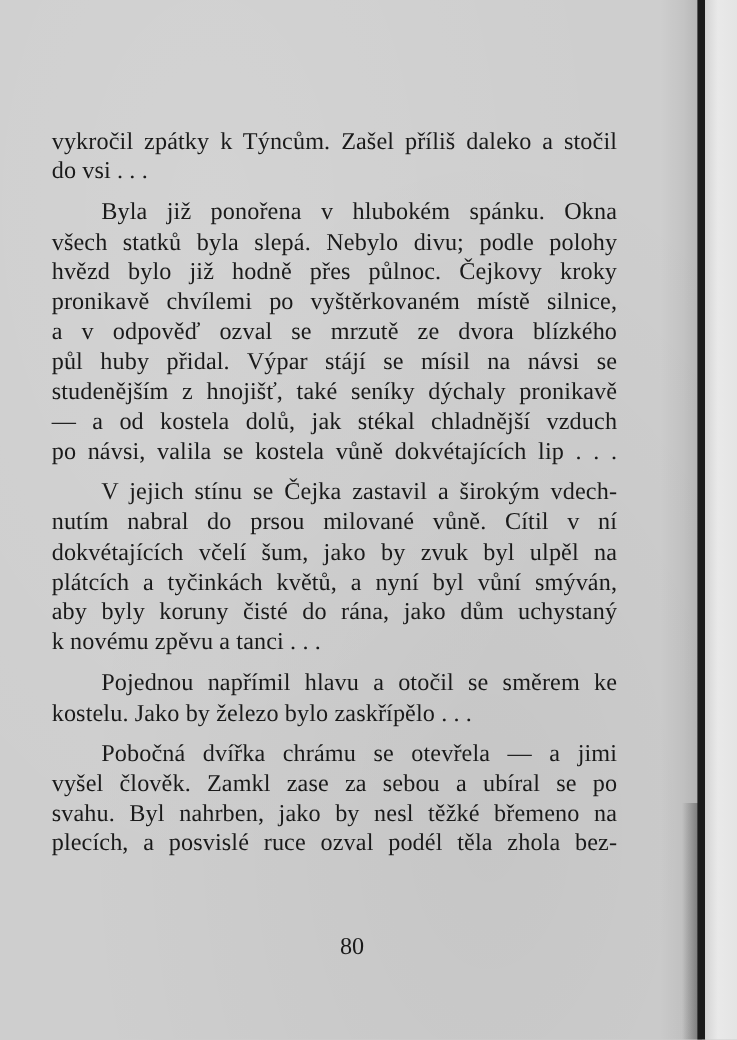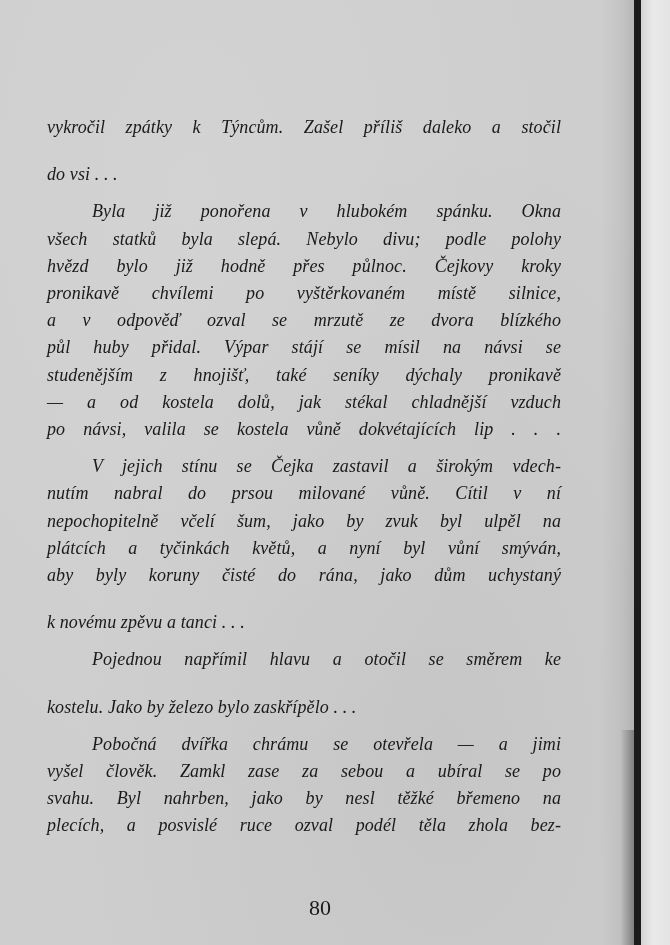--- a/index.html
+++ b/index.html
@@ -56,54 +56,51 @@
       top: 0;
       width: 29px;
       height: 945px;
       background: linear-gradient(to right, #d4d4d4 0%, #e9e9e9 40%, #e4e4e4 100%);
     }
     .text-block {
       position: absolute;
       left: 47px;
       top: 114px;
       width: 514px;
-      font-size: 18px;
+      font-size: 22px;
       line-height: 27.2px;
       text-align: justify;
       letter-spacing: 0.1px;
-      font-style: italic;
     }
     .para {
       margin: 0 0 10px 0;
       text-align: justify;
       text-align-last: left;
       hyphens: manual;
     }
     .line {
       display: block;
       text-align: justify;
       text-align-last: justify;
       white-space: nowrap;
     }
     .line.last {
       text-align-last: left;
-      margin-top: 20px;
     }
     .line.indent {
       padding-left: 45px;
     }
     .page-number {
       position: absolute;
       left: 290px;
       top: 847px;
       width: 60px;
       text-align: center;
       font-size: 22px;
       color: #1a1a1a;
-      margin-top: 48px;
     }
   </style>
 </head>
 <body>
 
 <div class="page">
   <div class="gutter-shadow"></div>
   <div class="gutter-shadow-lower"></div>
 
   <div class="text-block">
@@ -121,21 +118,21 @@
       <span class="line">a v odpověď ozval se mrzutě ze dvora blízkého</span>
       <span class="line">půl huby přidal. Výpar stájí se mísil na návsi se</span>
       <span class="line">studenějším z hnojišť, také seníky dýchaly pronikavě</span>
       <span class="line">— a od kostela dolů, jak stékal chladnější vzduch</span>
       <span class="line">po návsi, valila se kostela vůně dokvétajících lip . . .</span>
     </p>
 
     <p class="para">
       <span class="line indent">V jejich stínu se Čejka zastavil a širokým vdech-</span>
       <span class="line">nutím nabral do prsou milované vůně. Cítil v ní</span>
-      <span class="line">nepochopitelně včelí šum, jako by zvuk byl ulpěl na</span>
+      <span class="line">dokvétajících včelí šum, jako by zvuk byl ulpěl na</span>
       <span class="line">plátcích a tyčinkách květů, a nyní byl vůní smýván,</span>
       <span class="line">aby byly koruny čisté do rána, jako dům uchystaný</span>
       <span class="line last">k novému zpěvu a tanci . . .</span>
     </p>
 
     <p class="para">
       <span class="line indent">Pojednou napřímil hlavu a otočil se směrem ke</span>
       <span class="line last">kostelu. Jako by železo bylo zaskřípělo . . .</span>
     </p>
 

